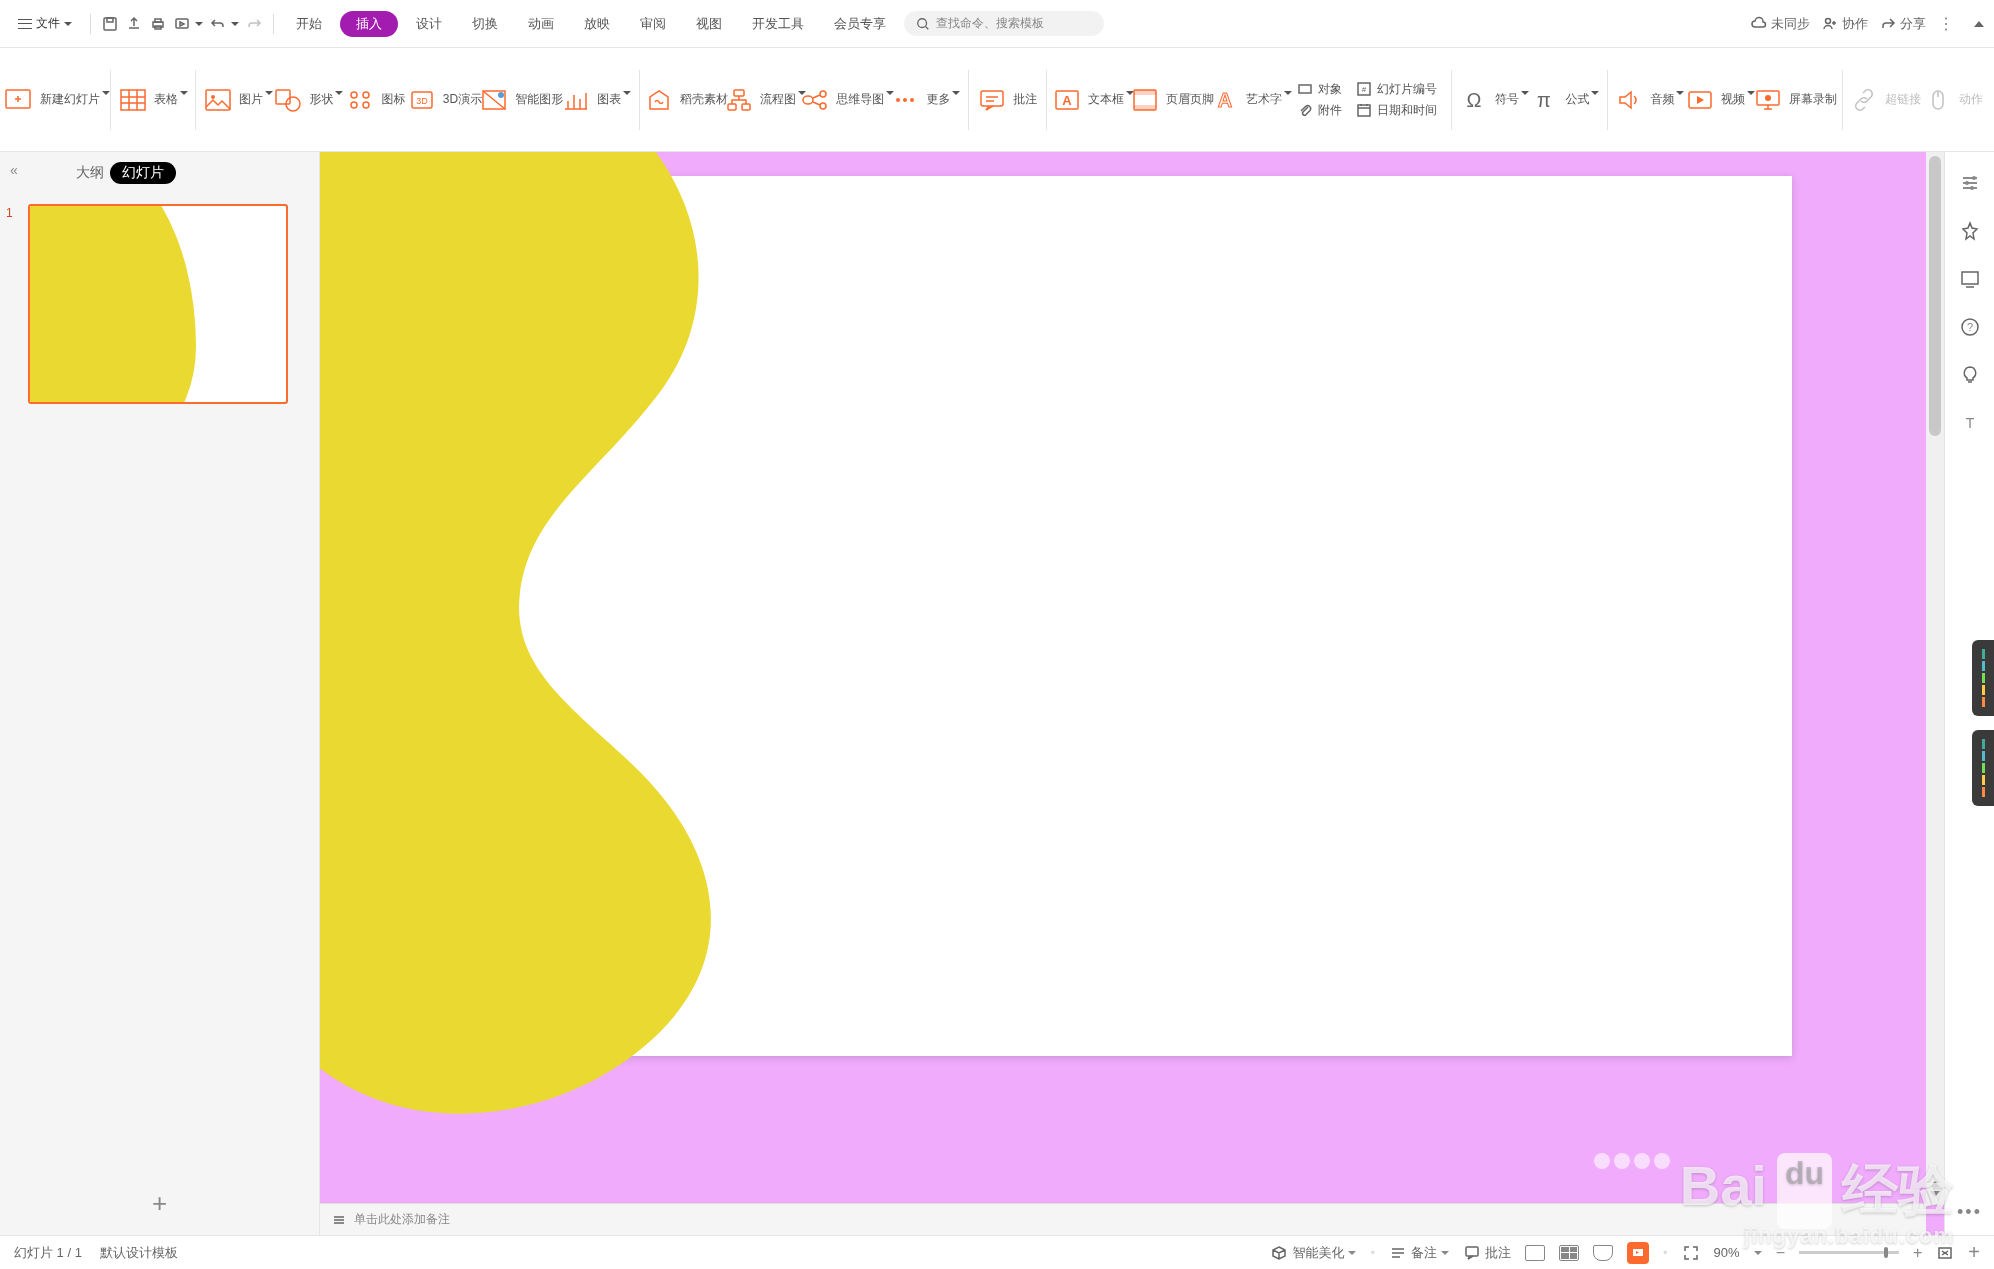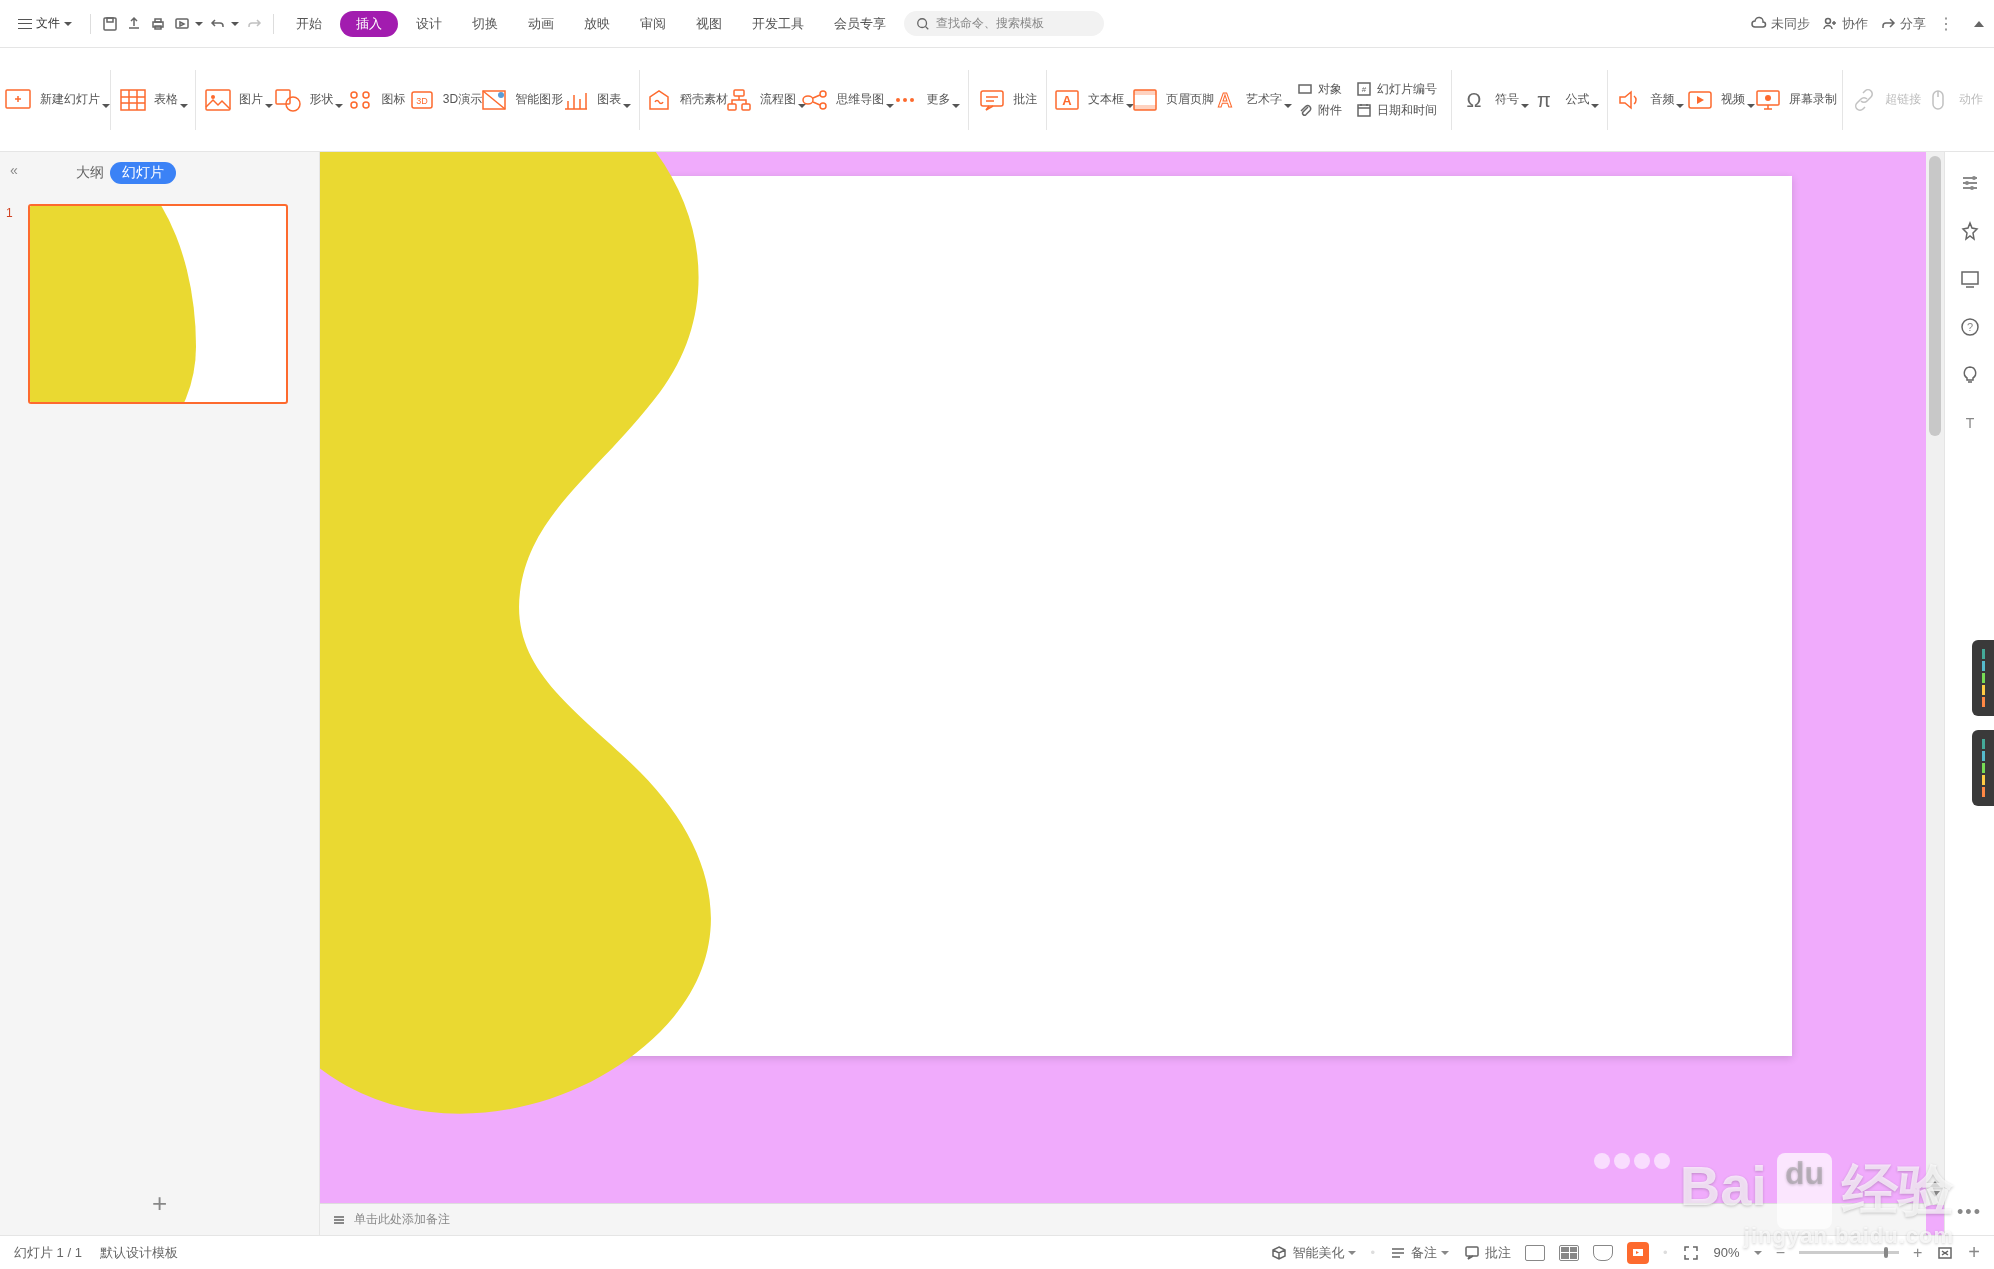--- a/index.html
+++ b/index.html
@@ -19,35 +19,35 @@
 .search-box { display: flex; align-items: center; background: #f2f2f2; border-radius: 14px; padding: 4px 12px; gap: 6px; color: #888; font-size: 12px; min-width: 200px; }
 .top-right { margin-left: auto; display: flex; align-items: center; gap: 12px; }
 .tr-item { display: flex; align-items: center; gap: 4px; color: #666; cursor: pointer; font-size: 13px; }
 .collapse-caret { width: 0; height: 0; border-left: 5px solid transparent; border-right: 5px solid transparent; border-bottom: 6px solid #666; margin-left: 8px; cursor: pointer; }
 
 
 .ribbon { height: 104px; display: flex; align-items: center; padding: 0 10px; border-bottom: 1px solid #e5e5e5; gap: 2px; }
 .rsep { width: 1px; height: 60px; background: #e5e5e5; margin: 0 6px; }
 .rbtn { display: flex; flex-direction: row; align-items: center; justify-content: center; gap: 6px; padding: 4px 10px; cursor: pointer; min-width: 56px; }
 .rbtn .ricon { width: 34px; height: 34px; display: flex; align-items: center; justify-content: center; }
-.rbtn .rlabel { font-size: 12px; color: #555; display: flex; align-items: flex-end; gap: 2px; white-space: nowrap; }
+.rbtn .rlabel { font-size: 12px; color: #555; display: flex; align-items: flex-start; gap: 2px; white-space: nowrap; }
 .rbtn.disabled { opacity: 0.4; }
 .rgroup { display: flex; flex-direction: column; gap: 4px; justify-content: center; padding: 0 6px; }
 .rsmall { display: flex; align-items: center; gap: 5px; color: #555; cursor: pointer; font-size: 12px; white-space: nowrap; }
 .rsmall .sicon { width: 16px; height: 16px; display: flex; align-items: center; justify-content: center; }
 
 
 .content { display: flex; height: calc(100% - 48px - 104px - 34px); position: relative; }
 
 
 .slide-panel { width: 320px; background: #f5f5f5; border-right: 1px solid #e5e5e5; display: flex; flex-direction: column; }
 .panel-header { height: 42px; display: flex; align-items: center; gap: 6px; padding: 0 30px; }
 .panel-collapse { position: absolute; left: 10px; top: 10px; font-size: 14px; color: #888; cursor: pointer; }
 .panel-tab { font-size: 14px; color: #666; cursor: pointer; }
-.panel-tab.pill { background: #3b82f6; color: #fff; border-radius: 12px; padding: 2px 12px; }
+.panel-tab.pill { background: #000000; color: #fff; border-radius: 12px; padding: 2px 12px; }
 .thumb-area { flex: 1; padding: 10px 20px; position: relative; }
 .thumb-wrap { position: relative; }
 .thumb-num { position: absolute; left: -14px; top: 2px; font-size: 12px; color: #d14424; }
 .thumb { width: 260px; height: 200px; background: #fff; border: 2px solid #fd6a2e; border-radius: 3px; position: relative; overflow: hidden; margin-left: 8px; }
 .thumb-shape { position: absolute; left: -20%; top: -30%; width: 85%; height: 170%; background: #ead931; border-radius: 45% 55% 60% 40% / 50% 60% 40% 50%; }
 .add-slide-btn { position: absolute; bottom: 16px; left: 50%; transform: translateX(-50%); font-size: 26px; color: #888; cursor: pointer; font-weight: 200; }
 
 
 .canvas-wrap { flex: 1; background: #f0abfc; position: relative; overflow: hidden; }
 .slide-canvas { position: absolute; left: 50%; top: 0; transform: translateX(-50%); width: 1320px; height: 880px; background: #fff; box-shadow: 0 2px 8px rgba(0,0,0,0.15); margin-top: 24px; }

